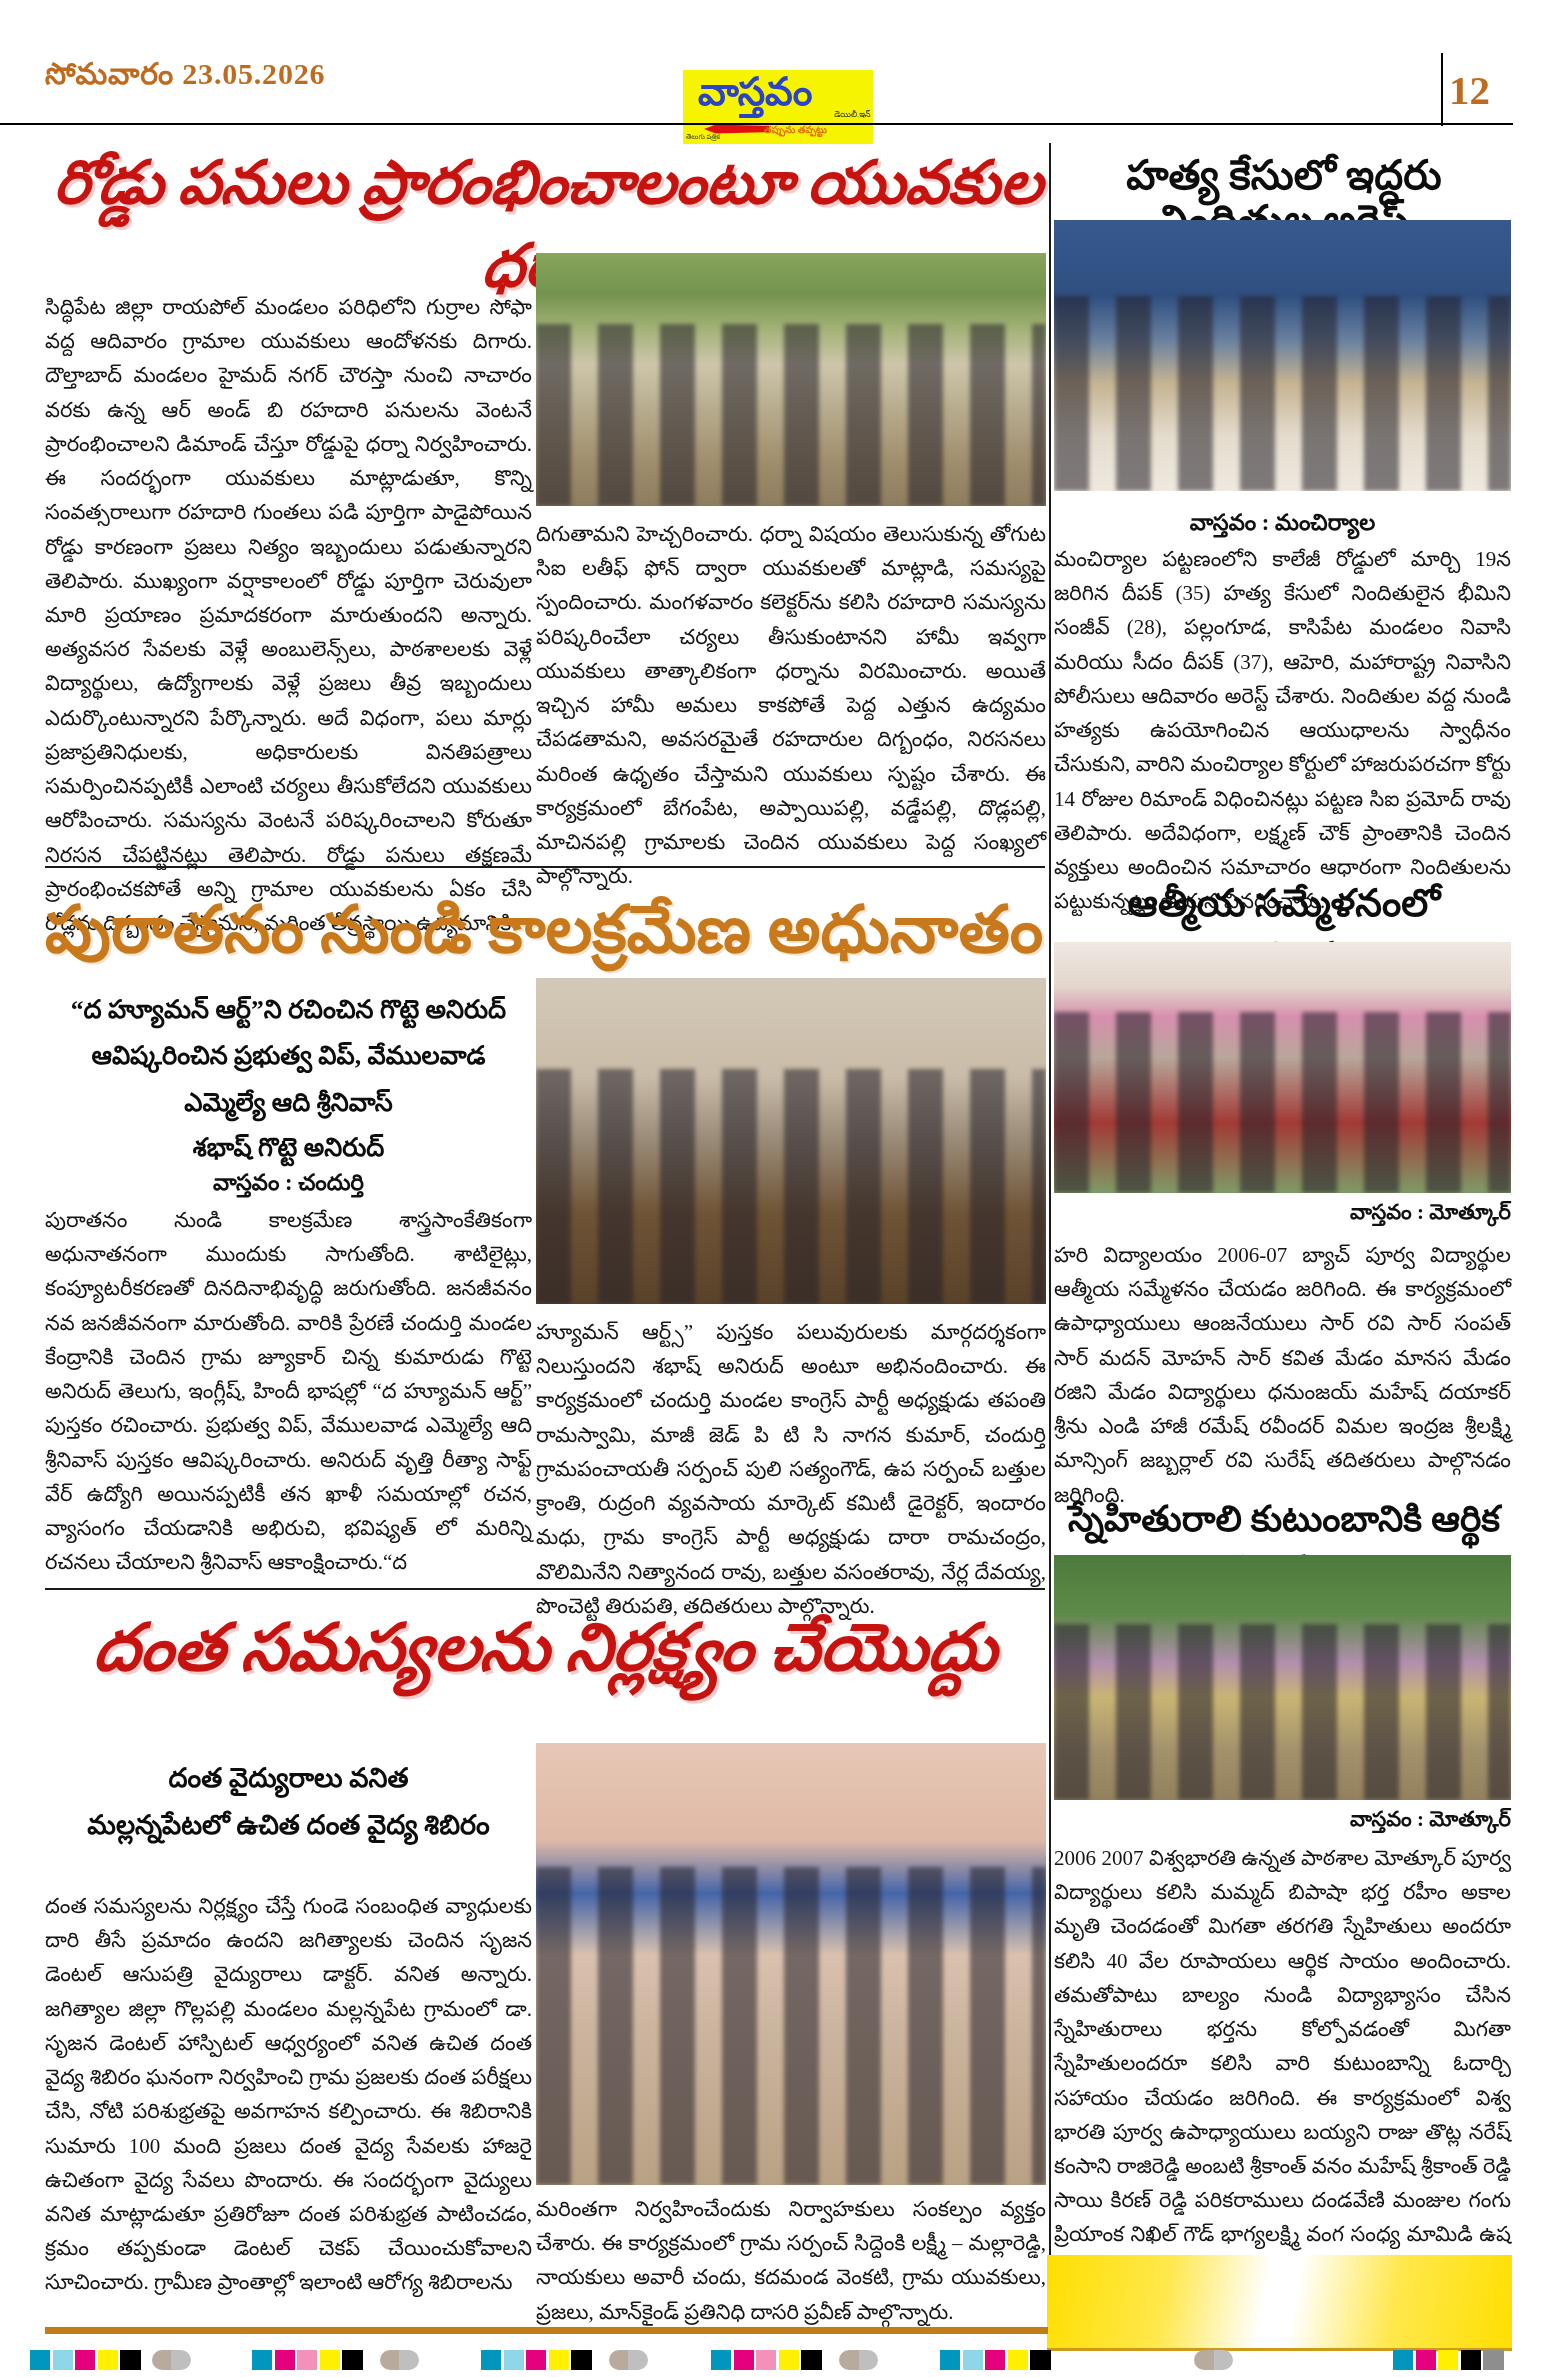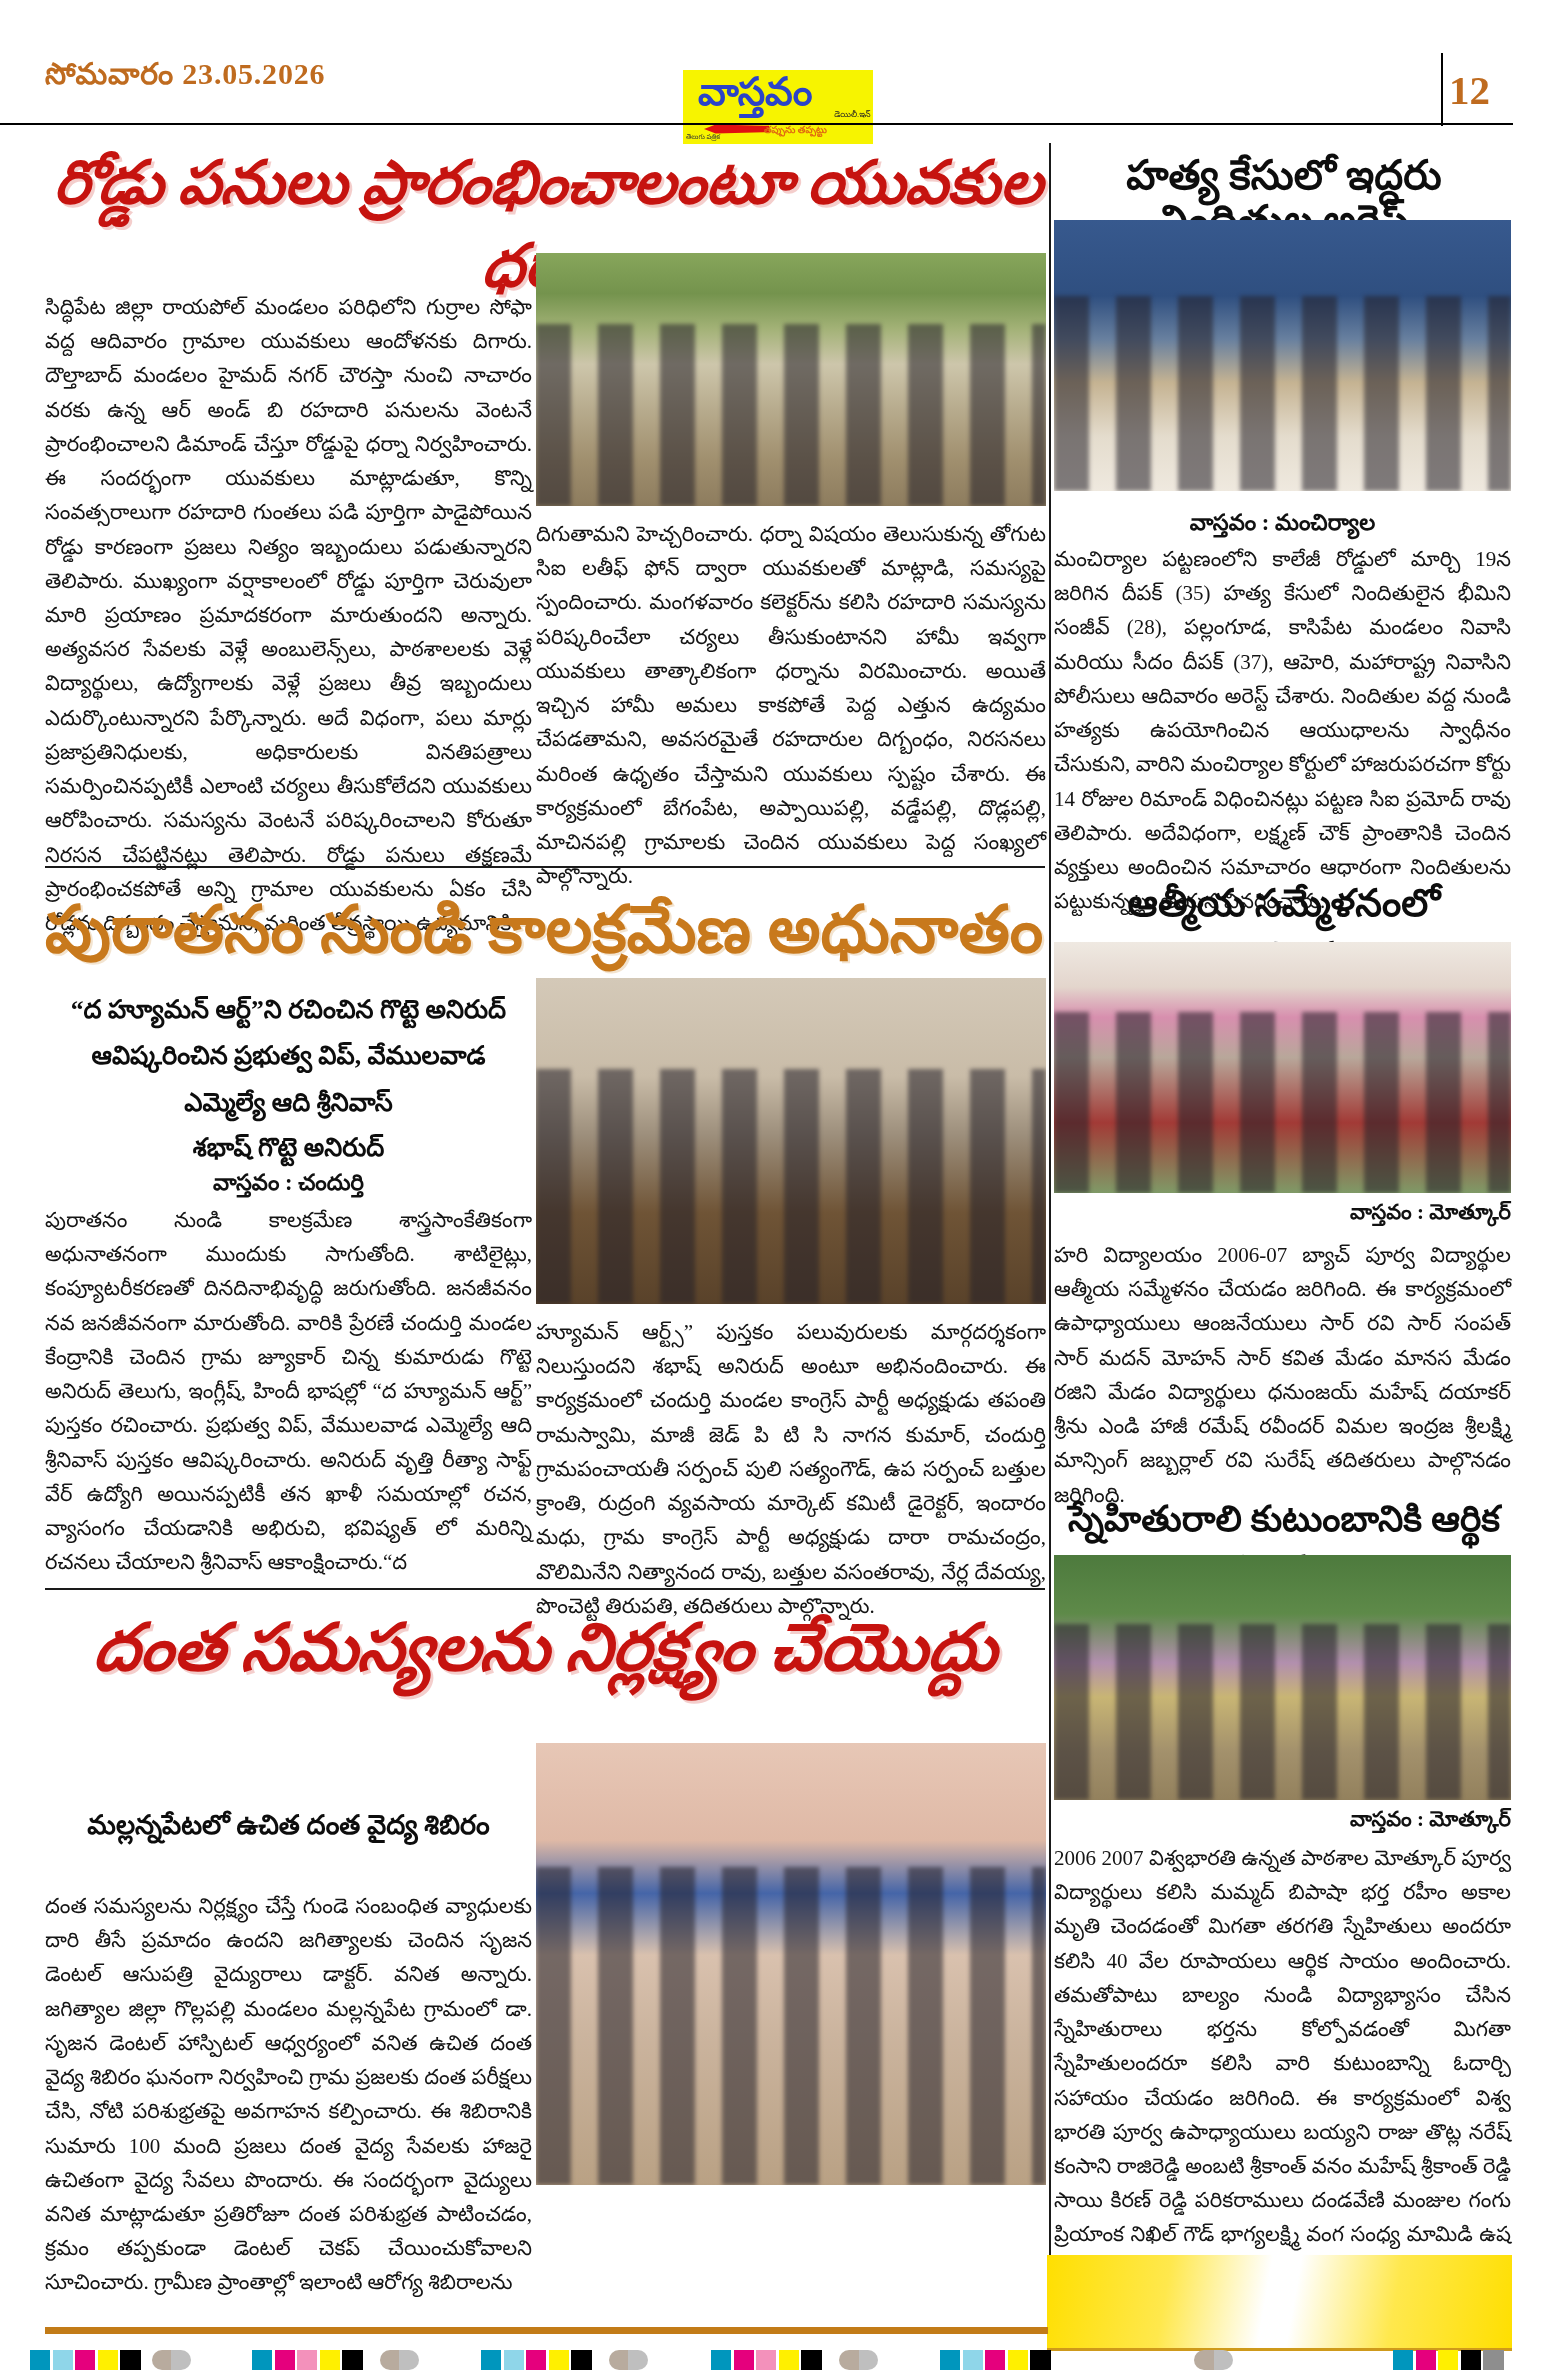--- a/index.html
+++ b/index.html
@@ -100,23 +100,25 @@
 
   <div class="abs headline-black" style="left:1056px;top:1498px;width:456px;font-size:36px;">స్నేహితురాలి కుటుంబానికి ఆర్థిక సాయం</div>
   <div class="photo ph-aid" style="left:1054px;top:1555px;width:457px;height:245px;"></div>
   <div class="abs caption" style="left:1054px;top:1807px;width:457px;">వాస్తవం : మోత్కూర్</div>
   <div class="abs body-text" style="left:1054px;top:1841px;width:457px;height:412px;">2006 2007 విశ్వభారతి ఉన్నత పాఠశాల మోత్కూర్ పూర్వ విద్యార్థులు కలిసి మమ్మద్ బిపాషా భర్త రహీం అకాల మృతి చెందడంతో మిగతా తరగతి స్నేహితులు అందరూ కలిసి 40 వేల రూపాయలు ఆర్థిక సాయం అందించారు. తమతోపాటు బాల్యం నుండి విద్యాభ్యాసం చేసిన స్నేహితురాలు భర్తను కోల్పోవడంతో మిగతా స్నేహితులందరూ కలిసి వారి కుటుంబాన్ని ఓదార్చి సహాయం చేయడం జరిగింది. ఈ కార్యక్రమంలో విశ్వ భారతి పూర్వ ఉపాధ్యాయులు బయ్యని రాజు తొట్ల నరేష్ కంసాని రాజిరెడ్డి అంబటి శ్రీకాంత్ వనం మహేష్ శ్రీకాంత్ రెడ్డి సాయి కిరణ్ రెడ్డి పరికరాములు దండవేణి మంజుల గంగు ప్రియాంక నిఖిల్ గౌడ్ భాగ్యలక్ష్మి వంగ సంధ్య మామిడి ఉష హేమలత స్పష్ట లోదగిన జ్యోతి ఎండి బి పాషా పాల్గొన్నారు.</div>
   <div class="abs yellow-banner"></div>
 
   <div class="abs rule-2"></div>
 
   <div class="abs headline-red" style="left:45px;top:1610px;width:1000px;font-size:66px;">దంత సమస్యలను నిర్లక్ష్యం చేయొద్దు</div>
+  <div class="abs subhead" style="left:45px;top:1758px;width:487px;font-size:27px;">దంత వైద్యురాలు వనిత</div>
   <div class="abs subhead" style="left:45px;top:1805px;width:487px;font-size:27px;">మల్లన్నపేటలో ఉచిత దంత వైద్య శిబిరం</div>
   <div class="abs body-text" style="left:45px;top:1889px;width:487px;height:435px;">దంత సమస్యలను నిర్లక్ష్యం చేస్తే గుండె సంబంధిత వ్యాధులకు దారి తీసే ప్రమాదం ఉందని జగిత్యాలకు చెందిన సృజన డెంటల్ ఆసుపత్రి వైద్యురాలు డాక్టర్. వనిత అన్నారు. జగిత్యాల జిల్లా గొల్లపల్లి మండలం మల్లన్నపేట గ్రామంలో డా. సృజన డెంటల్ హాస్పిటల్ ఆధ్వర్యంలో వనిత ఉచిత దంత వైద్య శిబిరం ఘనంగా నిర్వహించి గ్రామ ప్రజలకు దంత పరీక్షలు చేసి, నోటి పరిశుభ్రతపై అవగాహన కల్పించారు. ఈ శిబిరానికి సుమారు 100 మంది ప్రజలు దంత వైద్య సేవలకు హాజరై ఉచితంగా వైద్య సేవలు పొందారు. ఈ సందర్భంగా వైద్యులు వనిత మాట్లాడుతూ ప్రతిరోజూ దంత పరిశుభ్రత పాటించడం, క్రమం తప్పకుండా డెంటల్ చెకప్ చేయించుకోవాలని సూచించారు. గ్రామీణ ప్రాంతాల్లో ఇలాంటి ఆరోగ్య శిబిరాలను</div>
   <div class="photo ph-dental" style="left:536px;top:1743px;width:510px;height:442px;"></div>
+  <div class="abs body-text" style="left:536px;top:2192px;width:510px;height:132px;">మరింతగా నిర్వహించేందుకు నిర్వాహకులు సంకల్పం వ్యక్తం చేశారు. ఈ కార్యక్రమంలో గ్రామ సర్పంచ్ సిద్దెంకి లక్ష్మీ – మల్లారెడ్డి, నాయకులు అవారీ చందు, కదమండ వెంకటి, గ్రామ యువకులు, ప్రజలు, మాన్‌కైండ్ ప్రతినిధి దాసరి ప్రవీణ్ పాల్గొన్నారు.</div>
 
   <div class="abs bottom-rule"></div>
 
   <div class="mk-group" style="left:30px;">
     <div class="mk c-cyan"></div>
       <div class="mk c-lcyan"></div>
       <div class="mk c-mag"></div>
       <div class="mk c-yel"></div>
       <div class="mk c-blk"></div>
   </div>

